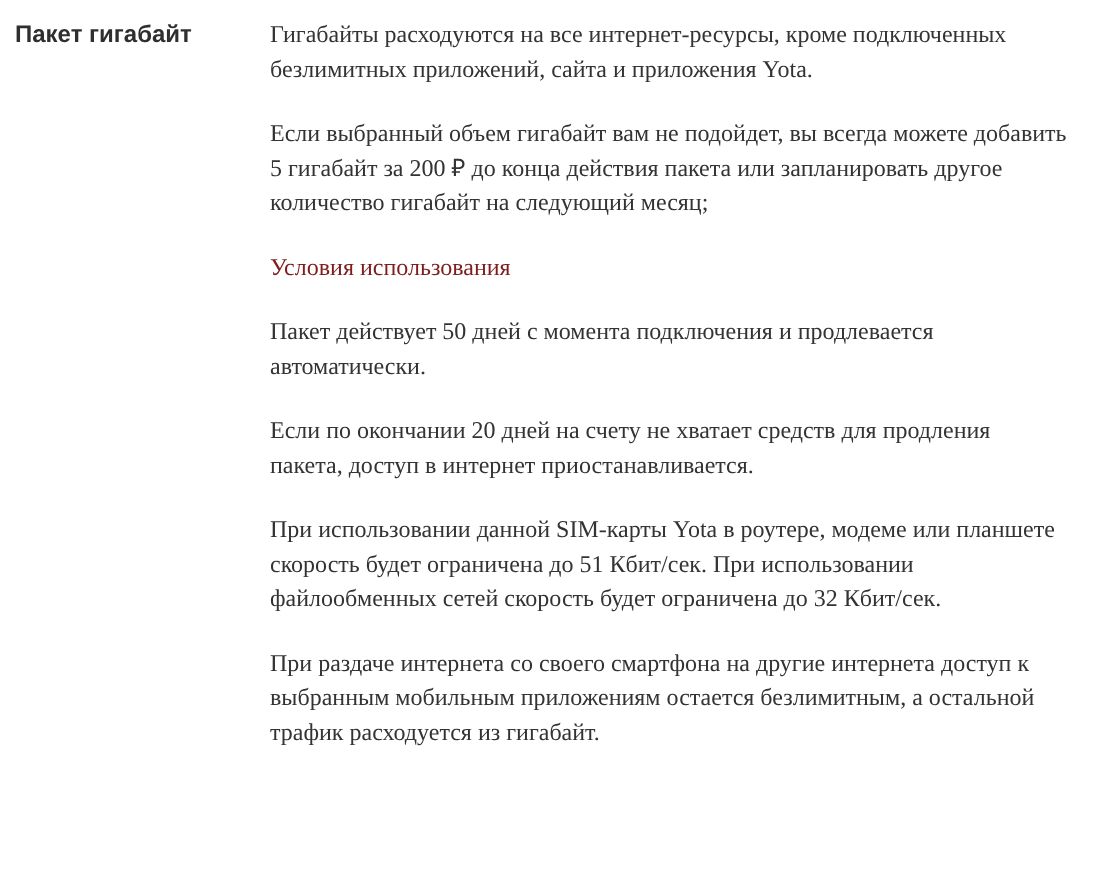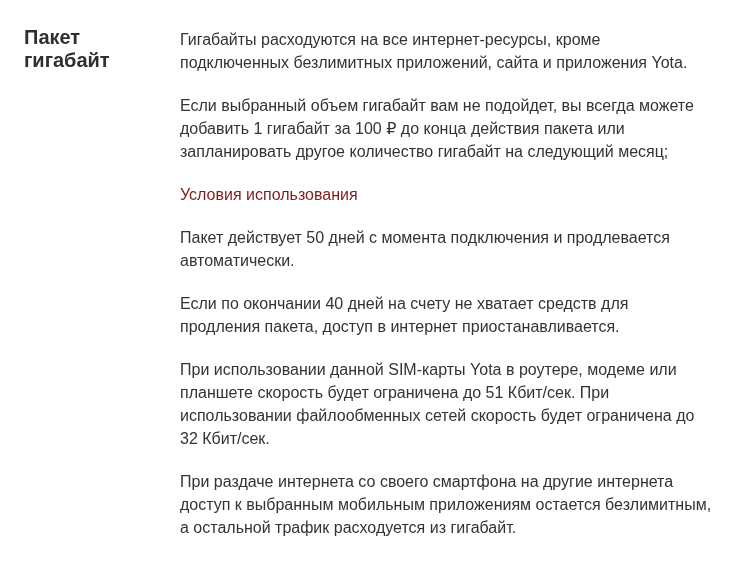--- a/index.html
+++ b/index.html
@@ -22,49 +22,50 @@
     align-items: flex-start;
     padding: 12px 0 0 10px;
     box-sizing: border-box;
   }
   .label-col {
     flex: 0 0 170px;
     width: 170px;
     box-sizing: border-box;
   }
   .label-col h3 {
-    margin: 14px;
-    font-size: 20px;
+    margin: 0;
+    font-size: 16px;
     line-height: 23px;
     font-weight: bold;
     color: #2f2f2f;
   }
   .content-col {
     flex: 0 0 532px;
     width: 532px;
   }
   .content-col p {
-    margin: 16px 0 20px 0;
+    margin: 0 0 20px 0;
+    font-family: Liberation Serif, serif;
   }
   .content-col p:last-child {
     margin-bottom: 0;
   }
   .content-col p.muted {
     color: #7f1d1d;
   }
 </style>
 </head>
 <body>
 
 <div class="row">
   <div class="label-col">
     <h3>Пакет гигабайт</h3>
   </div>
   <div class="content-col">
     <p>Гигабайты расходуются на все интернет-ресурсы, кроме подключенных безлимитных приложений, сайта и приложения Yota.</p>
-    <p>Если выбранный объем гигабайт вам не подойдет, вы всегда можете добавить 1 гигабайт за 100 ₽ до конца действия пакета или запланировать другое количество гигабайт на следующий месяц;</p>
+    <p>Если выбранный объем гигабайт вам не подойдет, вы всегда можете добавить 5 гигабайт за 200 ₽ до конца действия пакета или запланировать другое количество гигабайт на следующий месяц;</p>
     <p class="muted">Условия использования</p>
     <p>Пакет действует 50 дней с момента подключения и продлевается автоматически.</p>
-    <p>Если по окончании 40 дней на счету не хватает средств для продления пакета, доступ в интернет приостанавливается.</p>
+    <p>Если по окончании 20 дней на счету не хватает средств для продления пакета, доступ в интернет приостанавливается.</p>
     <p>При использовании данной SIM-карты Yota в роутере, модеме или планшете скорость будет ограничена до 51 Кбит/сек. При использовании файлообменных сетей скорость будет ограничена до 32 Кбит/сек.</p>
     <p>При раздаче интернета со своего смартфона на другие интернета доступ к выбранным мобильным приложениям остается безлимитным, а остальной трафик расходуется из гигабайт.</p>
   </div>
 </div>
 
 </body></html>

